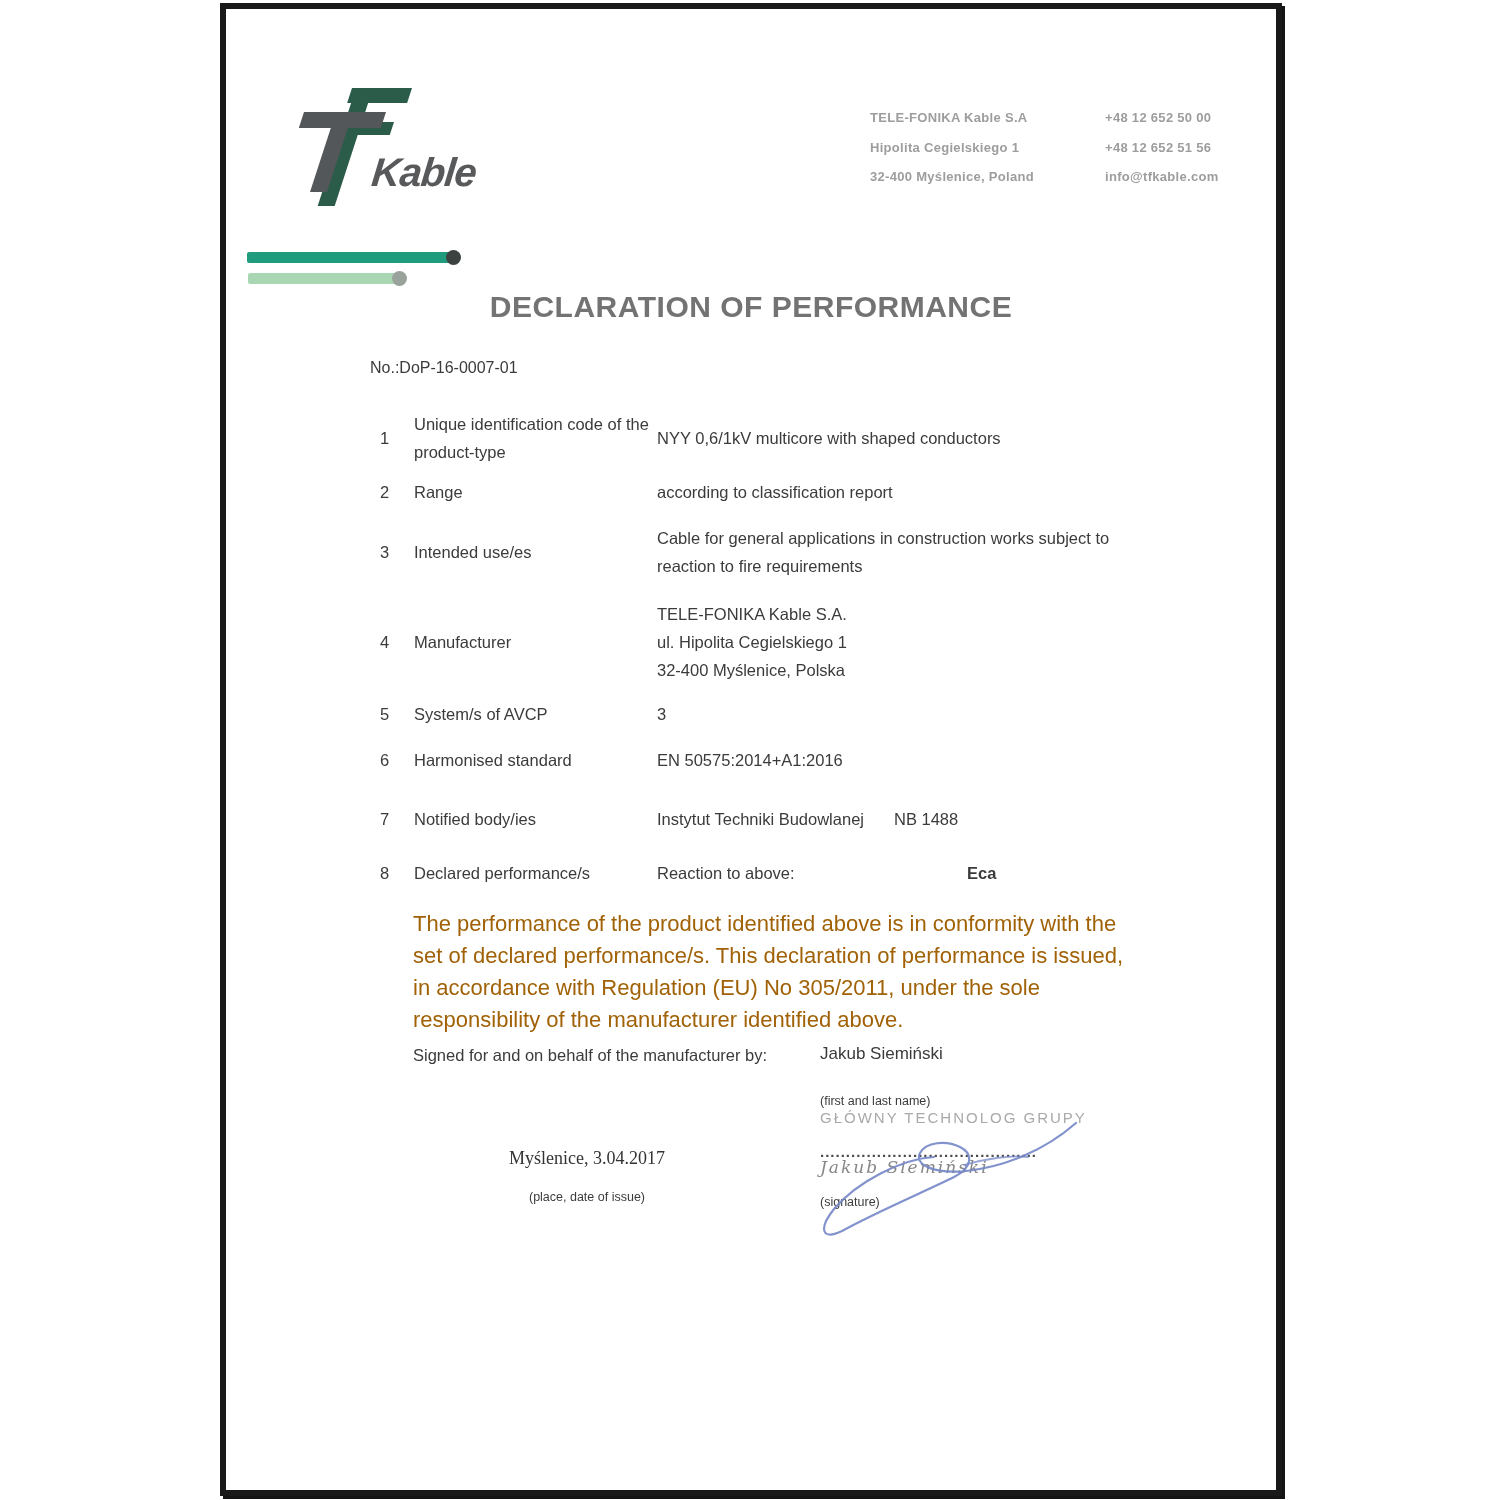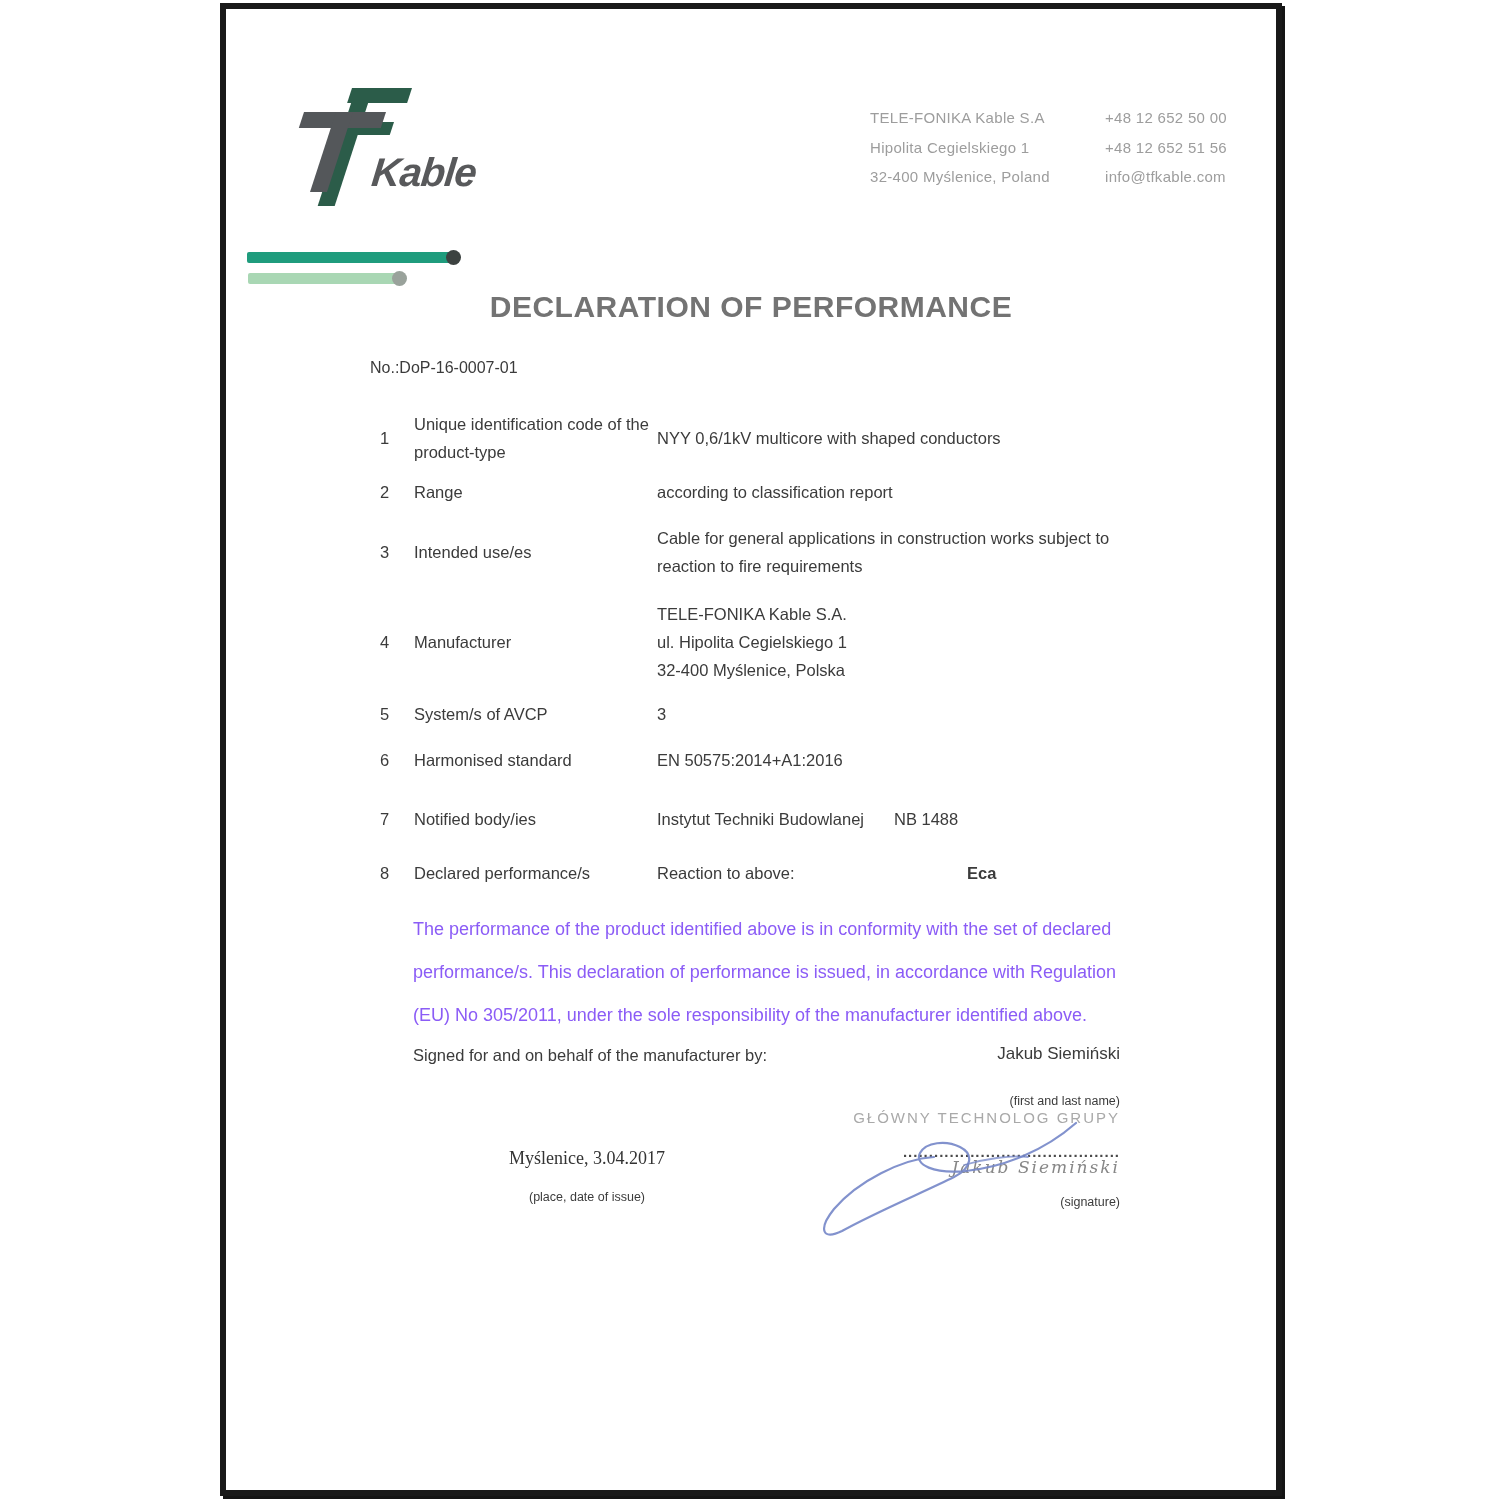--- a/index.html
+++ b/index.html
@@ -19,21 +19,21 @@
   .f-mid  {left:50px;top:34px;width:44px;height:13px;background:#2b5c49;}
   .t-cross{left:4px; top:24px;width:82px;height:16px;background:#54575a;}
   .t-stem {left:36px;top:24px;width:17px;height:80px;background:#54575a;}
   .logo-word{
     position:absolute;left:72px;top:62px;
     font-style:italic;font-weight:700;font-size:40px;letter-spacing:-1px;
     color:#58595b;transform:skewX(-6deg);
   }
 
   
-  .hdr-col{position:absolute;top:94px;font-size:15px;line-height:29.5px;color:#9d9d9d;letter-spacing:.3px;}
+  .hdr-col{position:absolute;top:94px;font-size:13px;line-height:29.5px;color:#9d9d9d;letter-spacing:.3px;font-weight:bold;}
   .hdr-company{left:644px;width:230px;}
   .hdr-contact{left:879px;width:180px;}
 
   
   .rule1{position:absolute;left:21px;top:243px;width:207px;height:11px;background:#1f9c7d;border-radius:2px;}
   .rule1-dot{position:absolute;left:220px;top:241px;width:15px;height:15px;border-radius:50%;background:#3c4240;}
   .rule2{position:absolute;left:22px;top:264px;width:150px;height:11px;background:#a9d7b4;border-radius:2px;}
   .rule2-dot{position:absolute;left:166px;top:262px;width:15px;height:15px;border-radius:50%;background:#99a29b;}
 
   
@@ -54,25 +54,25 @@
   .r5{margin-bottom:18px;}
   .r6{margin-bottom:31px;}
   .r7{margin-bottom:26px;}
   .val-flex{display:flex;gap:30px;max-width:600px !important;}
   .val-split{display:flex;max-width:600px !important;}
   .val-split .lead{flex:0 0 310px;}
   .bold{font-weight:700;}
 
   
   .para{position:absolute;left:187px;top:899px;width:720px;
-    font-size:18px;line-height:43px;color:#8b5cf6;}
+    font-size:22px;line-height:32px;color:#a16207;}
 
   
   .signed-label{position:absolute;left:187px;top:1037px;font-size:16.5px;color:#3b3b3b;}
-  .sig-col{position:absolute;left:594px;width:300px;text-align:right;color:#3b3b3b;}
+  .sig-col{position:absolute;left:594px;width:300px;text-align:left;color:#3b3b3b;}
   .sig-name{top:1035px;font-size:17px;}
   .sig-name-cap{top:1068px;font-size:12.5px;margin-top:17px;}
   .stamp-title{top:1100px;font-size:15px;color:#a9a9a9;letter-spacing:2px;white-space:nowrap;}
   .dotted{top:1134px;font-size:15px;font-weight:700;letter-spacing:1px;color:#4a4a4a;overflow:hidden;white-space:nowrap;}
   .stamp-name{top:1148px;font-family:"DejaVu Serif",serif;font-style:italic;font-size:17px;
     color:#878787;letter-spacing:2px;}
   .sig-cap{top:1186px;font-size:12.5px;}
   .place-col{position:absolute;left:261px;width:200px;text-align:center;color:#333;}
   .place-date{top:1139px;font-size:18px;font-family:Liberation Serif, serif;}
   .place-cap{top:1181px;font-size:12.5px;color:#3b3b3b;}

